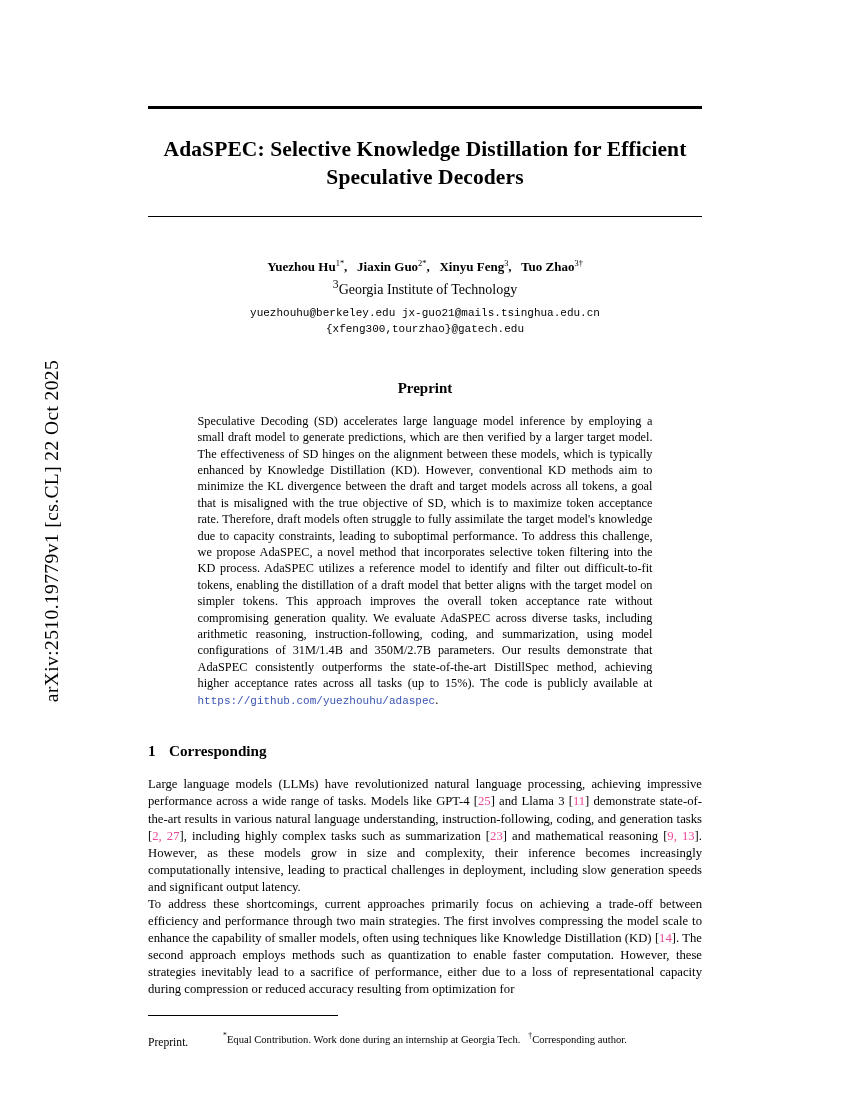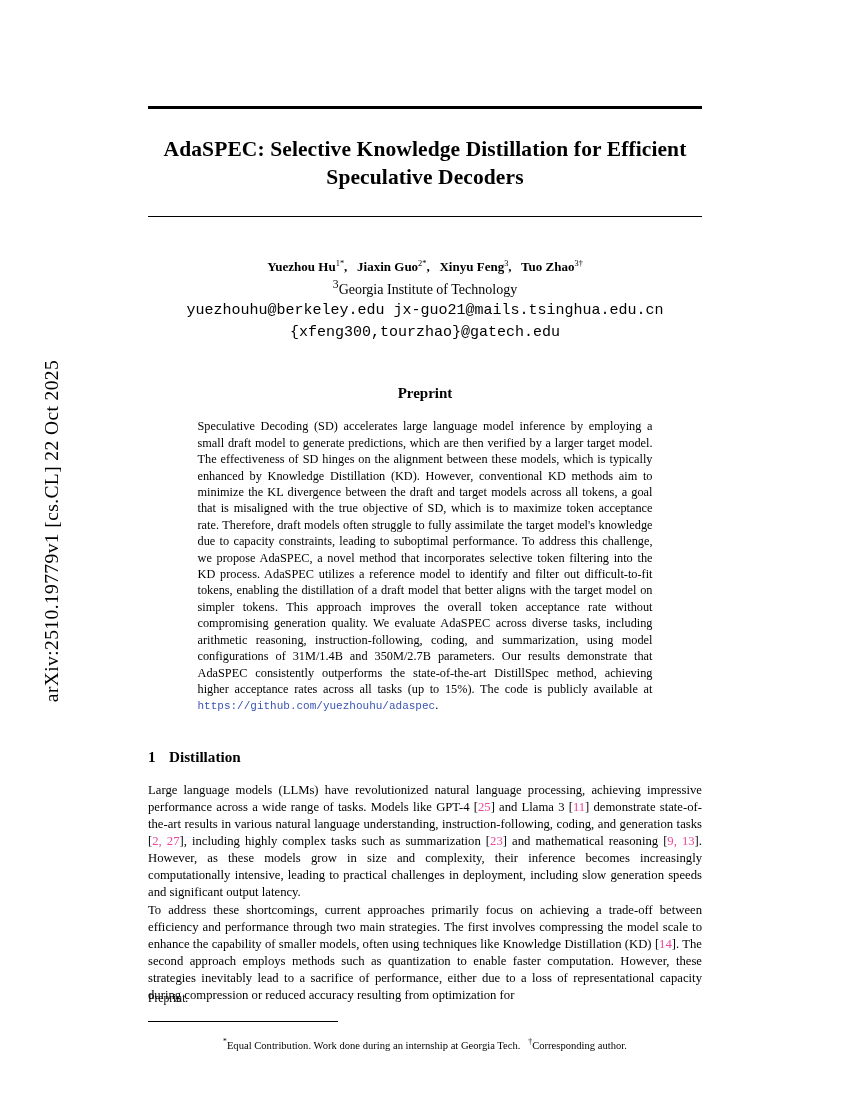--- a/index.html
+++ b/index.html
@@ -78,24 +78,24 @@
     font-size: 8.4px;
     vertical-align: super;
   }
   .authors .affil {
     font-size: 12.2px;
   }
   .authors .affil-line2 {
     font-size: 14px;
   }
   .emails {
-    margin-top: 0;
+    margin-top: 6px;
     text-align: center;
     font-family: "Liberation Mono", monospace;
-    font-size: 15px;
+    font-size: 11px;
     line-height: 1.45;
   }
 
   .abstract-head {
     margin-top: 42px;
     text-align: center;
     font-size: 15px;
     font-weight: bold;
   }
 
@@ -143,21 +143,21 @@
     margin-top: 15px;
     font-size: 10.6px;
     text-align: center;
     line-height: 1.35;
   }
   .footnote sup { font-size: 7.6px; vertical-align: super; }
 
   .preprint {
     position: absolute;
     left: 0;
-    top: 992px;
+    top: 1036px;
     font-size: 11.6px;
   }
 </style>
 </head>
 <body>
 
 <div class="arxiv-stamp">arXiv:2510.19779v1  [cs.CL]  22 Oct 2025</div>
 
 <div class="page">
 
@@ -176,21 +176,21 @@
     </div>
   </div>
 
   <div class="abstract-head">Preprint</div>
 
   <div class="abstract-body">
     <span>Speculative Decoding (SD) accelerates large language model inference by employing a small draft model to generate predictions, which are then verified by a larger target model. The effectiveness of SD hinges on the alignment between these models, which is typically enhanced by Knowledge Distillation (KD). However, conventional KD methods aim to minimize the KL divergence between the draft and target models across all tokens, a goal that is misaligned with the true objective of SD, which is to maximize token acceptance rate. Therefore, draft models often struggle to fully assimilate the target model's knowledge due to capacity constraints, leading to suboptimal performance. To address this challenge, we propose AdaSPEC, a novel method that incorporates selective token filtering into the KD process. AdaSPEC utilizes a reference model to identify and filter out difficult-to-fit tokens, enabling the distillation of a draft model that better aligns with the target model on simpler tokens. This approach improves the overall token acceptance rate without compromising generation quality. We evaluate AdaSPEC across diverse tasks, including arithmetic reasoning, instruction-following, coding, and summarization, using model configurations of 31M/1.4B and 350M/2.7B parameters. Our results demonstrate that AdaSPEC consistently outperforms the state-of-the-art DistillSpec method, achieving higher acceptance rates across all tasks (up to 15%). The code is publicly available at </span><a class="link" href="#">https://github.com/yuezhouhu/adaspec</a><span>.</span>
   </div>
 
   <div class="section-head">
-    <span class="num">1</span><span>Distillation</span>
+    <span class="num">1</span><span>Corresponding</span>
   </div>
 
   <div class="body-p first">Large language models (LLMs) have revolutionized natural language processing, achieving impressive performance across a wide range of tasks. Models like GPT-4 [<span class="cite">25</span>] and Llama 3 [<span class="cite">11</span>] demonstrate state-of-the-art results in various natural language understanding, instruction-following, coding, and generation tasks [<span class="cite">2, 27</span>], including highly complex tasks such as summarization [<span class="cite">23</span>] and mathematical reasoning [<span class="cite">9, 13</span>]. However, as these models grow in size and complexity, their inference becomes increasingly computationally intensive, leading to practical challenges in deployment, including slow generation speeds and significant output latency.</div>
   <div class="body-p">To address these shortcomings, current approaches primarily focus on achieving a trade-off between efficiency and performance through two main strategies. The first involves compressing the model scale to enhance the capability of smaller models, often using techniques like Knowledge Distillation (KD) [<span class="cite">14</span>]. The second approach employs methods such as quantization to enable faster computation. However, these strategies inevitably lead to a sacrifice of performance, either due to a loss of representational capacity during compression or reduced accuracy resulting from optimization for</div>
 
   <div class="footnote-rule"></div>
   <div class="footnote"><sup>*</sup>Equal Contribution. Work done during an internship at Georgia Tech. &nbsp;&nbsp;<sup>†</sup>Corresponding author.</div>
 
   <div class="preprint">Preprint.</div>
 

